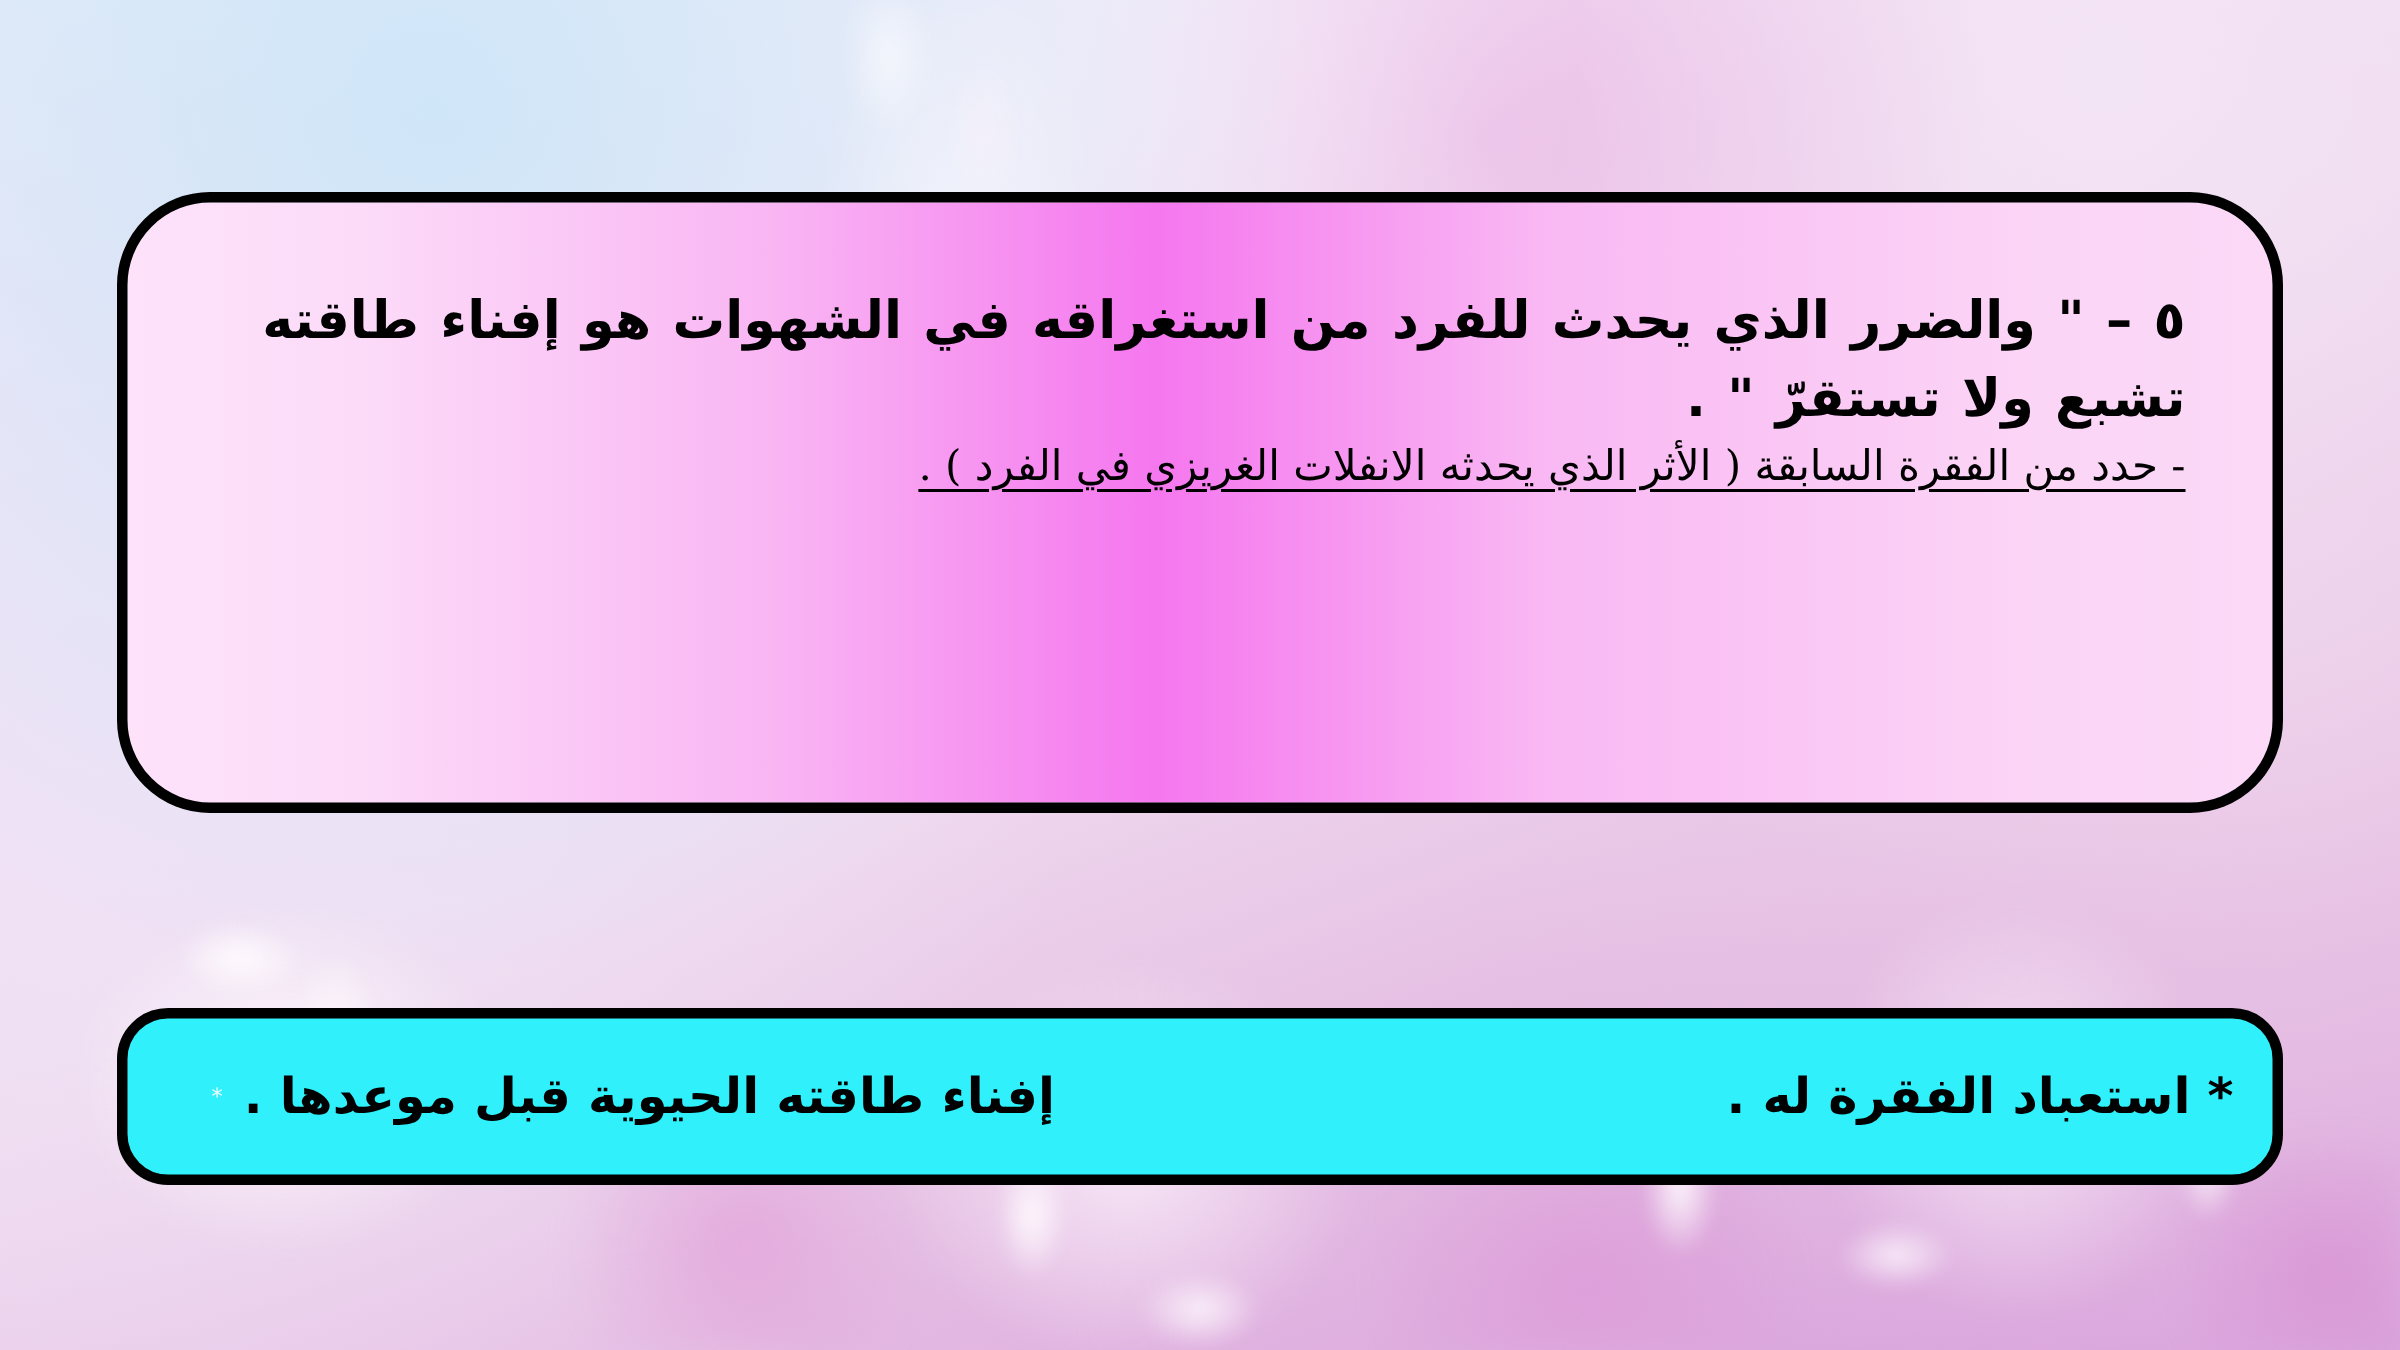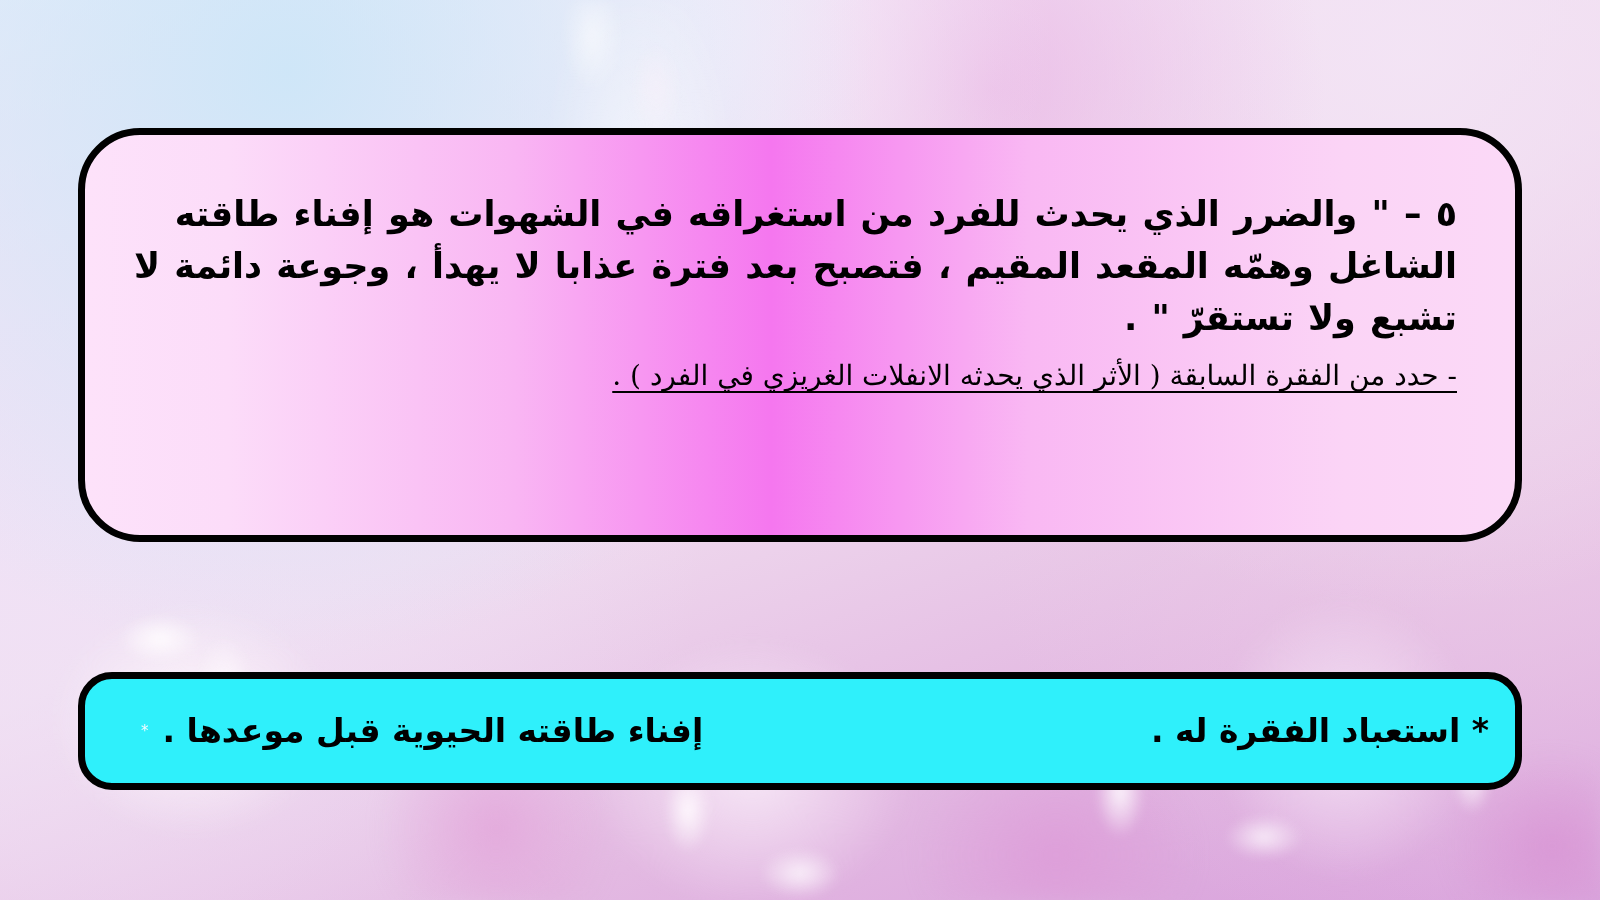--- a/index.html
+++ b/index.html
@@ -119,21 +119,21 @@
     word-spacing: 2px;
   }
 
   .quote-line {
     display: block;
     white-space: nowrap;
   }
 
   .prompt-line {
     display: block;
-    margin-top: 14px;
+    margin-top: 0;
     direction: rtl;
     text-align: right;
     font-family: "DejaVu Serif", "Liberation Serif", serif;
     font-weight: normal;
     font-size: 28px;
     line-height: 1.3;
     color: #000000;
     white-space: nowrap;
   }
 
@@ -172,21 +172,20 @@
 
 <div id="slide">
 
   <div class="bg-layer bg-base"></div>
   <div class="bg-layer bg-blooms"></div>
   <div class="bg-layer bg-petals"></div>
 
   <div class="box" id="quote-box">
     <p class="quote-text">
       <span class="quote-line">٥ – " والضرر الذي يحدث للفرد من استغراقه في الشهوات هو إفناء طاقته</span>
-      <span class="quote-line">الشاغل وهمّه المقعد المقيم ، فتصبح بعد فترة عذابا لا يهدأ ، وجوعة دائمة لا</span>
       <span class="quote-line">تشبع ولا تستقرّ " .</span>
     </p>
     <span class="prompt-line">
       <span class="prompt-underline">- حدد من الفقرة السابقة ( الأثر الذي يحدثه الانفلات الغريزي في الفرد ) .</span>
     </span>
   </div>
 
   <div class="box" id="answer-box">
     <span class="answer-text">* استعباد الفقرة له .</span>
     <span class="answer-right-group">

